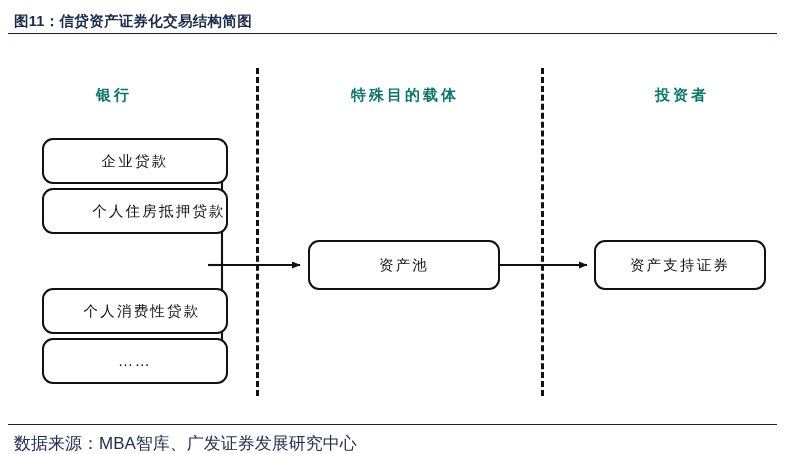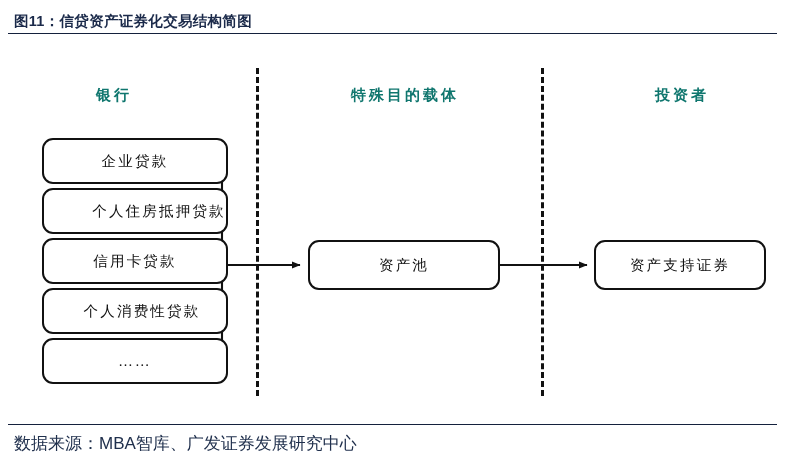--- a/index.html
+++ b/index.html
@@ -171,21 +171,20 @@
 
     <path d="M208,231 L222,231" fill="none" stroke="#111111" stroke-width="2.1"></path>
 
     <path d="M222,231 L300,231" fill="none" stroke="#111111" stroke-width="2.1" marker-end="url(#arrowhead)"></path>
 
     <path d="M481,231 L587,231" fill="none" stroke="#111111" stroke-width="2.1" marker-end="url(#arrowhead)"></path>
   </svg>
 
   <div class="node-box asset-box" id="asset-0">企业贷款</div>
   <div class="node-box asset-box" id="asset-1">个人住房抵押贷款</div>
-  <div class="node-box asset-box" id="asset-2">信用卡贷款</div>
   <div class="node-box asset-box" id="asset-3">个人消费性贷款</div>
   <div class="node-box asset-box" id="asset-4">……</div>
 
   <div class="node-box" id="pool-box">资产池</div>
 
   <div class="node-box" id="abs-box">资产支持证券</div>
 
 </div>
 
 <div id="footer-rule"></div>

